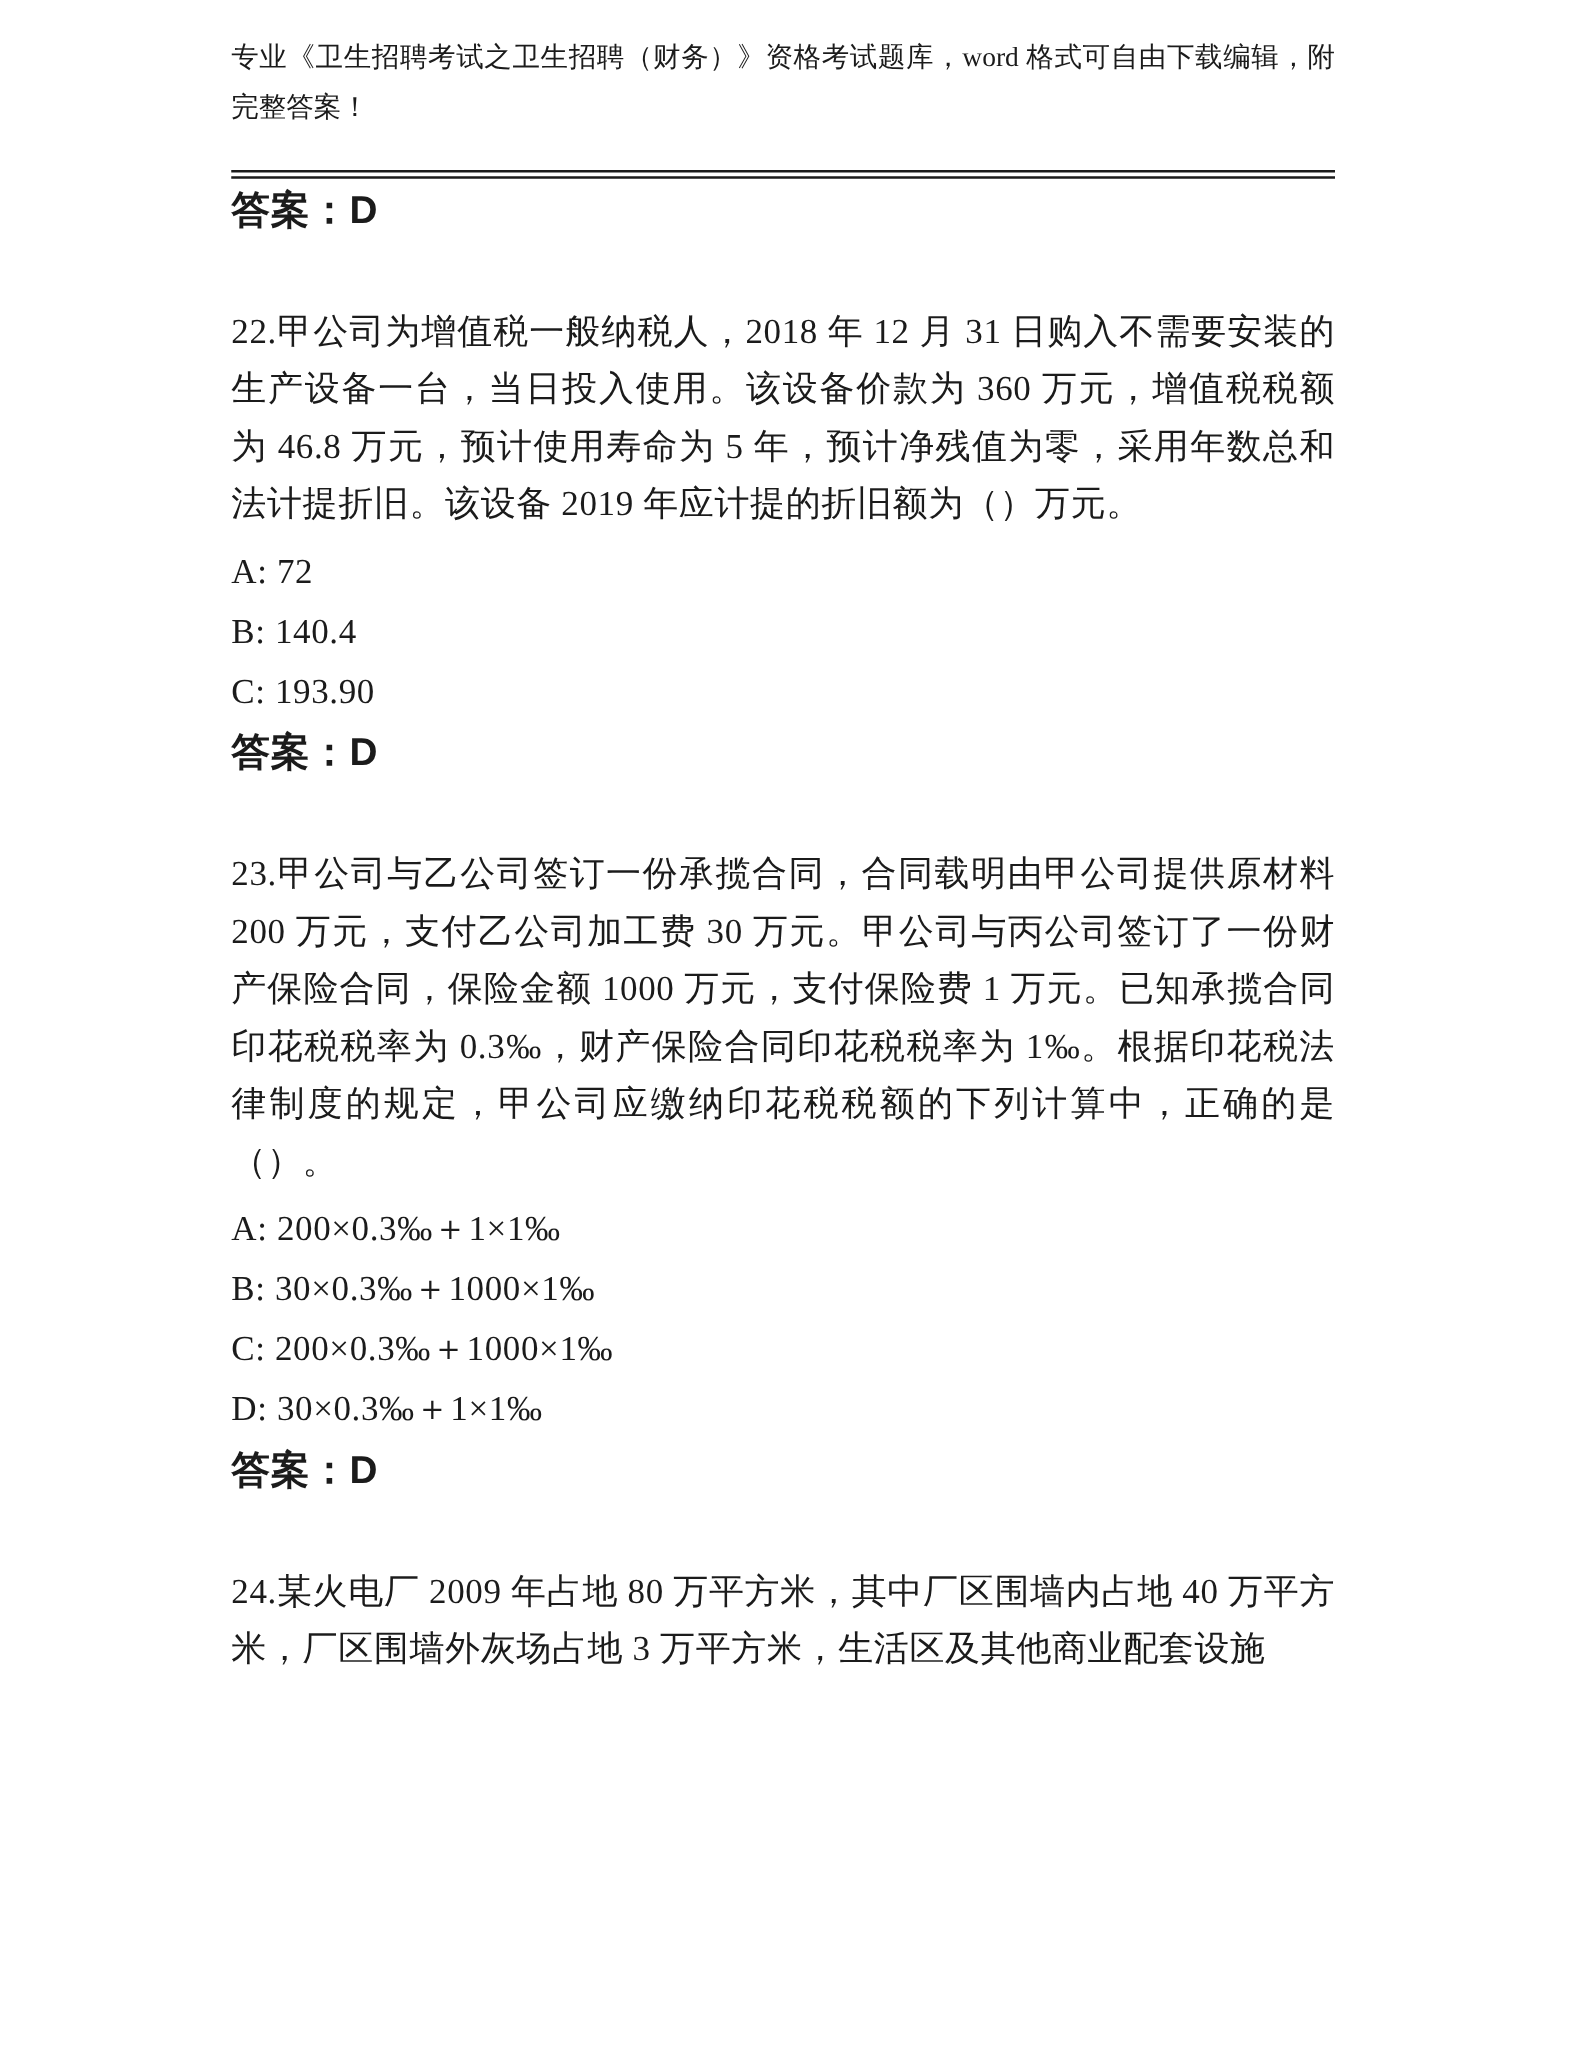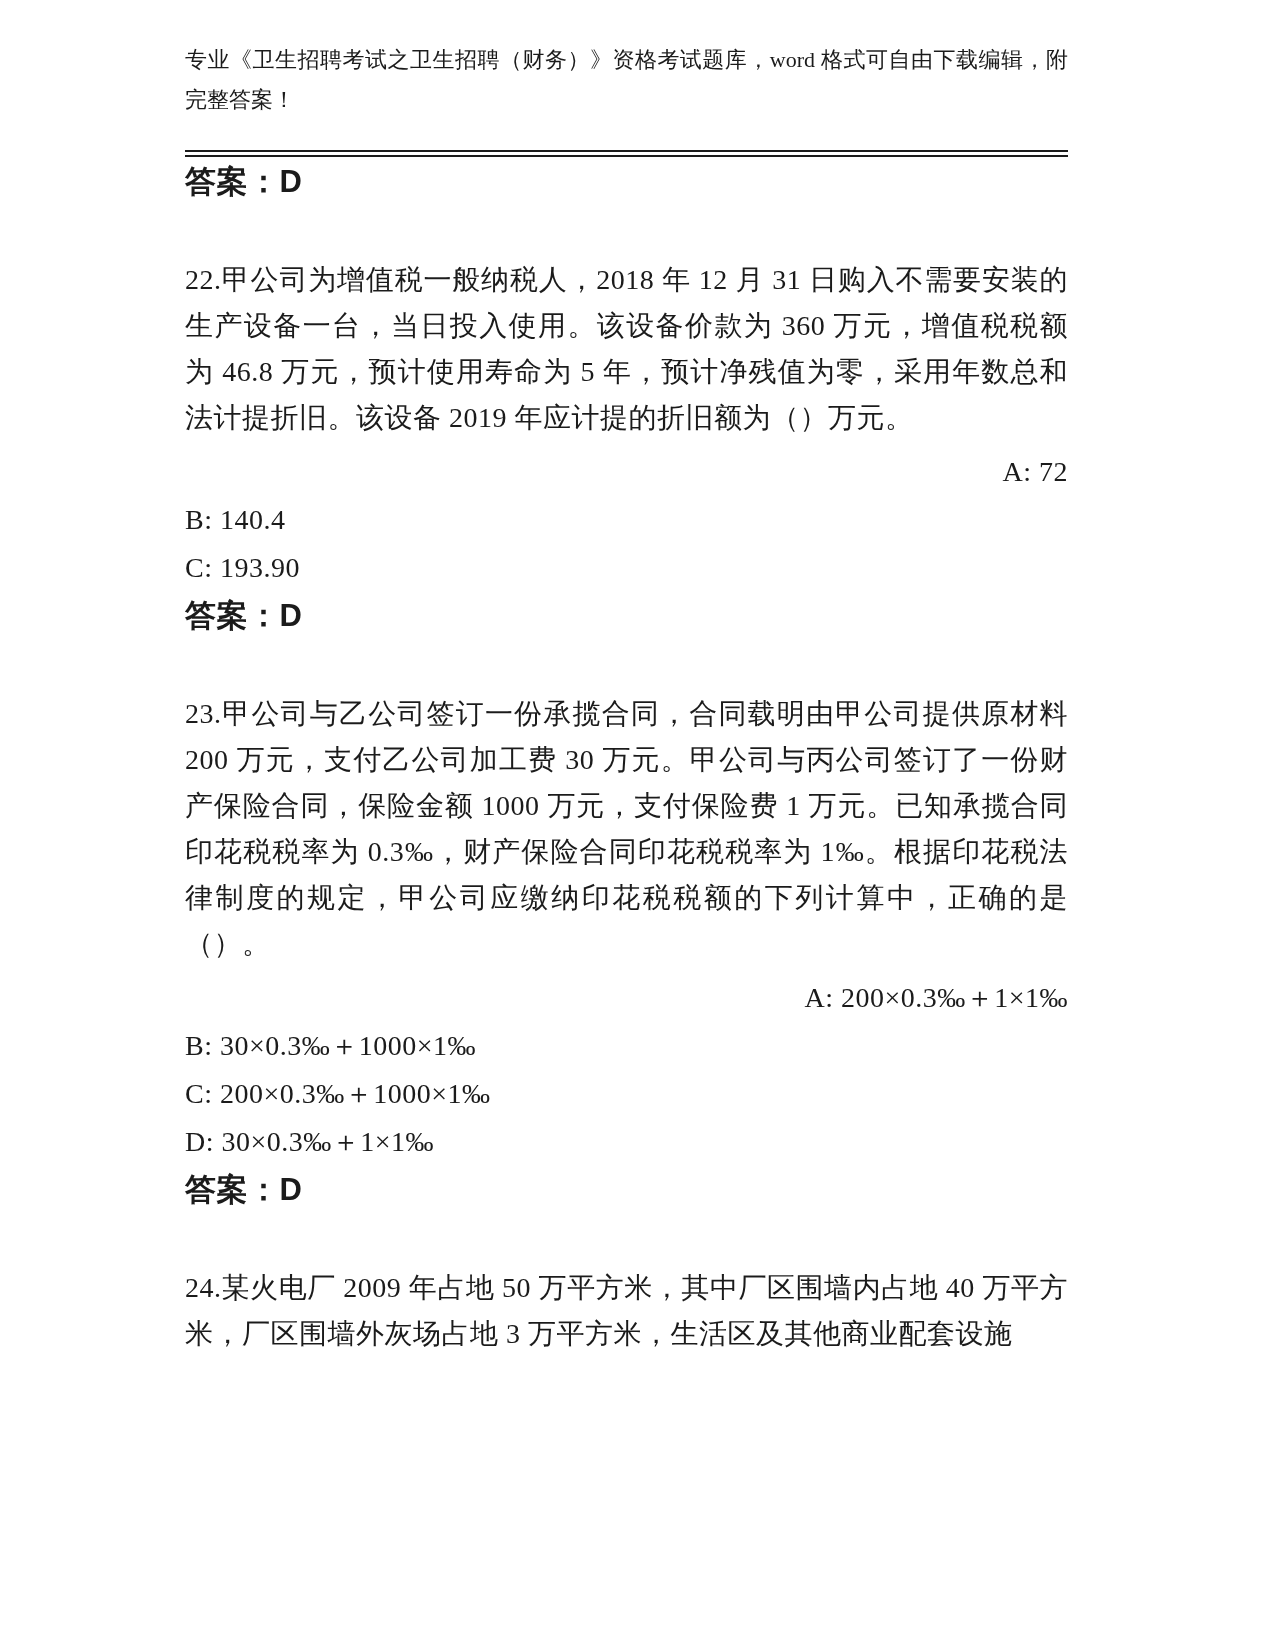--- a/index.html
+++ b/index.html
@@ -12,21 +12,21 @@
     width: 1275px;
     height: 1650px;
     overflow: hidden;
     color: #1b1b1b;
     font-family: "Liberation Serif", "DejaVu Serif", serif;
   }
   .page {
     box-sizing: border-box;
     width: 1240px;
     height: 1650px;
-    padding: 40px 172px 0 185px;
+    padding: 26px 172px 0 185px;
   }
   .header-text {
     margin: 0;
     font-size: 22px;
     line-height: 40px;
     text-align: justify;
     color: #1b1b1b;
   }
   .header-rule {
     height: 3px;
@@ -55,21 +55,20 @@
     line-height: 46px;
     font-family: Liberation Sans, sans-serif;
     font-weight: 700;
     letter-spacing: 0.5px;
   }
   .question {
     margin-top: 52px;
   }
   .question .first-option {
     margin-top: 8px;
-    text-align: right;
   }
 </style>
 </head>
 <body>
 
 <div class="page">
 
   <header>
     <p class="header-text">专业《卫生招聘考试之卫生招聘（财务）》资格考试题库，word 格式可自由下载编辑，附完整答案！</p>
     <div class="header-rule"></div>
@@ -92,17 +91,17 @@
     <section class="question">
       <p class="para">23.甲公司与乙公司签订一份承揽合同，合同载明由甲公司提供原材料 200 万元，支付乙公司加工费 30 万元。甲公司与丙公司签订了一份财产保险合同，保险金额 1000 万元，支付保险费 1 万元。已知承揽合同印花税税率为 0.3‰，财产保险合同印花税税率为 1‰。根据印花税法律制度的规定，甲公司应缴纳印花税税额的下列计算中，正确的是（）。</p>
       <p class="para option first-option">A: 200×0.3‰＋1×1‰</p>
       <p class="para option">B: 30×0.3‰＋1000×1‰</p>
       <p class="para option">C: 200×0.3‰＋1000×1‰</p>
       <p class="para option">D: 30×0.3‰＋1×1‰</p>
       <p class="answer">答案：D</p>
     </section>
 
     <section class="question">
-      <p class="para">24.某火电厂 2009 年占地 50 万平方米，其中厂区围墙内占地 40 万平方米，厂区围墙外灰场占地 3 万平方米，生活区及其他商业配套设施</p>
+      <p class="para">24.某火电厂 2009 年占地 80 万平方米，其中厂区围墙内占地 40 万平方米，厂区围墙外灰场占地 3 万平方米，生活区及其他商业配套设施</p>
     </section>
 
   </main>
 </div>
 
 </body></html>

